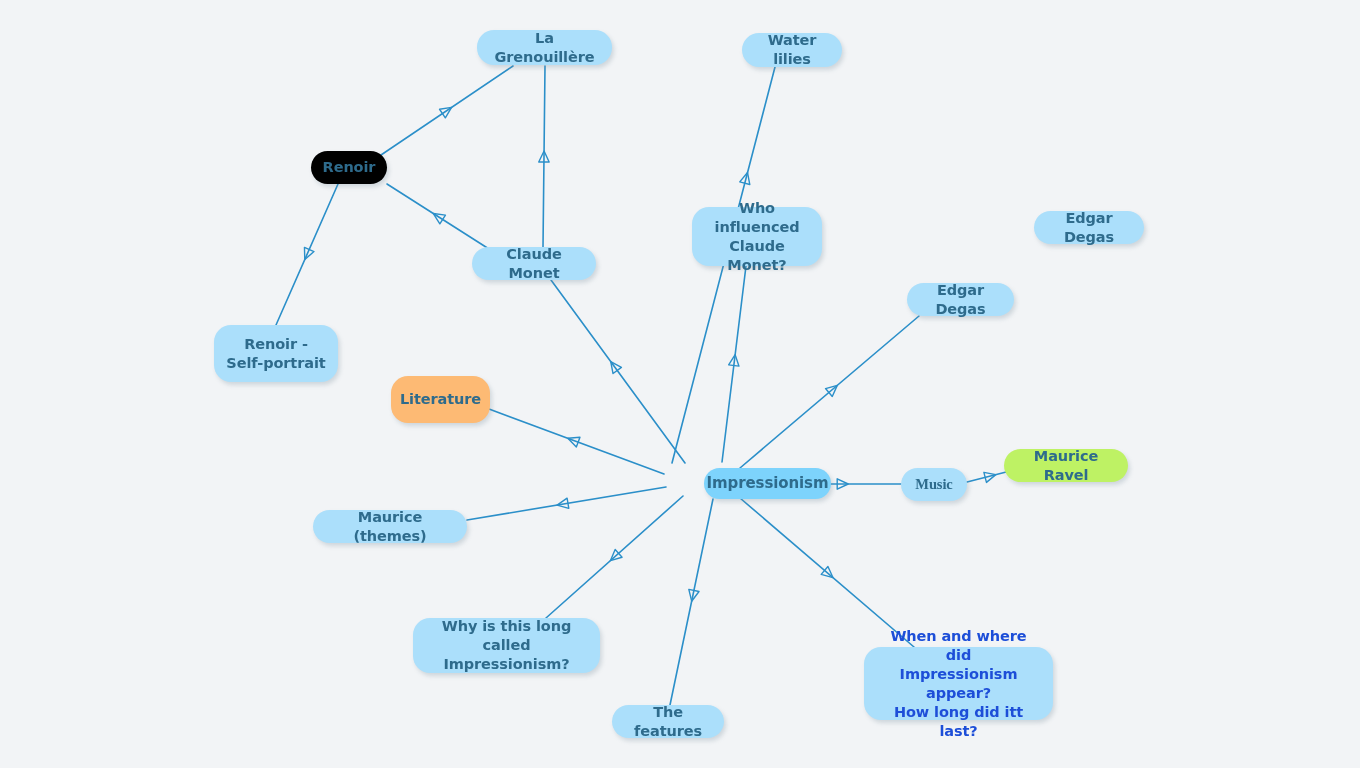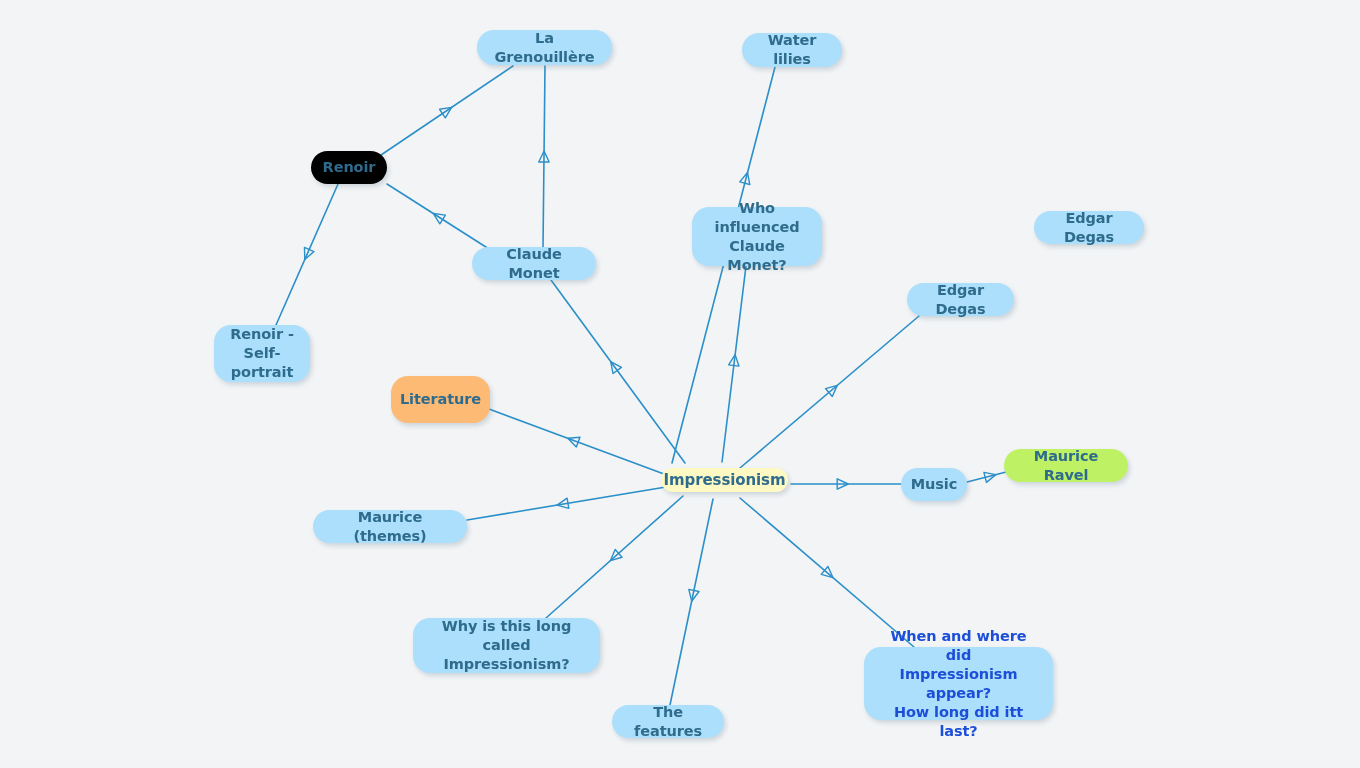--- a/index.html
+++ b/index.html
@@ -108,34 +108,34 @@
       </g>
       <g>
         <line x1="713" y1="499" x2="670" y2="705" stroke="#2b8fc9" stroke-width="1.6" stroke-linecap="round"></line>
         <polygon points="691.6661643085407,601.2039570335025 688.8235490416022,589.3735074036631 699.0041223413162,591.4985785293316" fill="none" stroke="#2b8fc9" stroke-width="1.4" stroke-linejoin="round"></polygon>
       </g>
       <g>
         <line x1="740" y1="498" x2="914" y2="647" stroke="#2b8fc9" stroke-width="1.6" stroke-linecap="round"></line>
         <polygon points="832.9176056139265,577.5673749222705 821.1801490050178,574.3623612945329 827.9446397671292,566.4628888609262" fill="none" stroke="#2b8fc9" stroke-width="1.4" stroke-linejoin="round"></polygon>
       </g>
     </svg>
-<div class="node central" style="left: 661px; top: 468px; width: 127px; height: 24px; background: #fef9c3; color: rgb(46, 107, 140);">Impressionism</div>
+<div class="node central" style="left: 704px; top: 468px; width: 127px; height: 31px; background: #7dd3fc; color: rgb(46, 107, 140);">Impressionism</div>
     <div class="node" style="left: 477px; top: 30px; width: 135px; height: 35px; background: rgb(171, 223, 251); color: rgb(46, 107, 140);">La Grenouillère</div>
     <div class="node" style="left: 742px; top: 33px; width: 100px; height: 34px; background: rgb(171, 223, 251); color: rgb(46, 107, 140);">Water lilies</div>
     <div class="node" style="left: 311px; top: 151px; width: 76px; height: 33px; background: #000000; color: rgb(46, 107, 140);">Renoir</div>
     <div class="node" style="left: 692px; top: 207px; width: 130px; height: 59px; background: rgb(171, 223, 251); color: rgb(46, 107, 140);">Who influenced
 Claude Monet?</div>
     <div class="node" style="left: 1034px; top: 211px; width: 110px; height: 33px; background: rgb(171, 223, 251); color: rgb(46, 107, 140);">Edgar Degas</div>
     <div class="node" style="left: 472px; top: 247px; width: 124px; height: 33px; background: rgb(171, 223, 251); color: rgb(46, 107, 140);">Claude Monet</div>
     <div class="node" style="left: 907px; top: 283px; width: 107px; height: 33px; background: rgb(171, 223, 251); color: rgb(46, 107, 140);">Edgar Degas</div>
-    <div class="node" style="left: 214px; top: 325px; width: 96px; height: 57px; background: rgb(171, 223, 251); color: rgb(46, 107, 140);">Renoir -
+    <div class="node" style="left: 214px; top: 325px; width: 124px; height: 57px; background: rgb(171, 223, 251); color: rgb(46, 107, 140);">Renoir -
 Self-portrait</div>
     <div class="node" style="left: 391px; top: 376px; width: 99px; height: 47px; background: #fdba74; color: rgb(46, 107, 140);">Literature</div>
     <div class="node" style="left: 1004px; top: 449px; width: 124px; height: 33px; background: #bef264; color: rgb(46, 107, 140);">Maurice Ravel</div>
-    <div class="node" style="left: 901px; top: 468px; width: 66px; height: 33px; background: rgb(171, 223, 251); color: rgb(46, 107, 140);">Music</div>
+    <div class="node" style="left: 901px; top: 468px; width: 66px; height: 33px; background: rgb(171, 223, 251); color: rgb(46, 107, 140); font-family: Liberation Serif, serif;">Music</div>
     <div class="node" style="left: 313px; top: 510px; width: 154px; height: 33px; background: rgb(171, 223, 251); color: rgb(46, 107, 140);">Maurice (themes)</div>
     <div class="node" style="left: 413px; top: 618px; width: 187px; height: 55px; background: rgb(171, 223, 251); color: rgb(46, 107, 140);">Why is this long called
 Impressionism?</div>
     <div class="node" style="left: 864px; top: 647px; width: 189px; height: 73px; background: rgb(171, 223, 251); color: #1d4ed8;">When and where did
 Impressionism appear?
 How long did itt last?</div>
     <div class="node" style="left: 612px; top: 705px; width: 112px; height: 33px; background: rgb(171, 223, 251); color: rgb(46, 107, 140);">The features</div>
   </div>
 
 </body></html>

